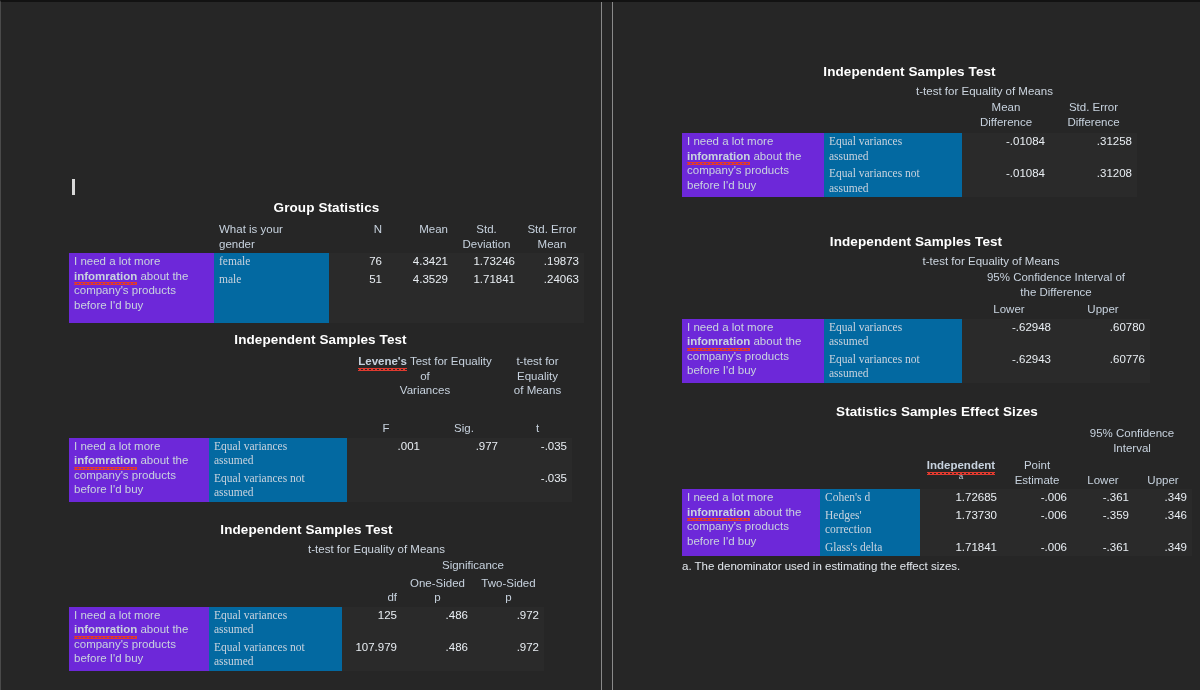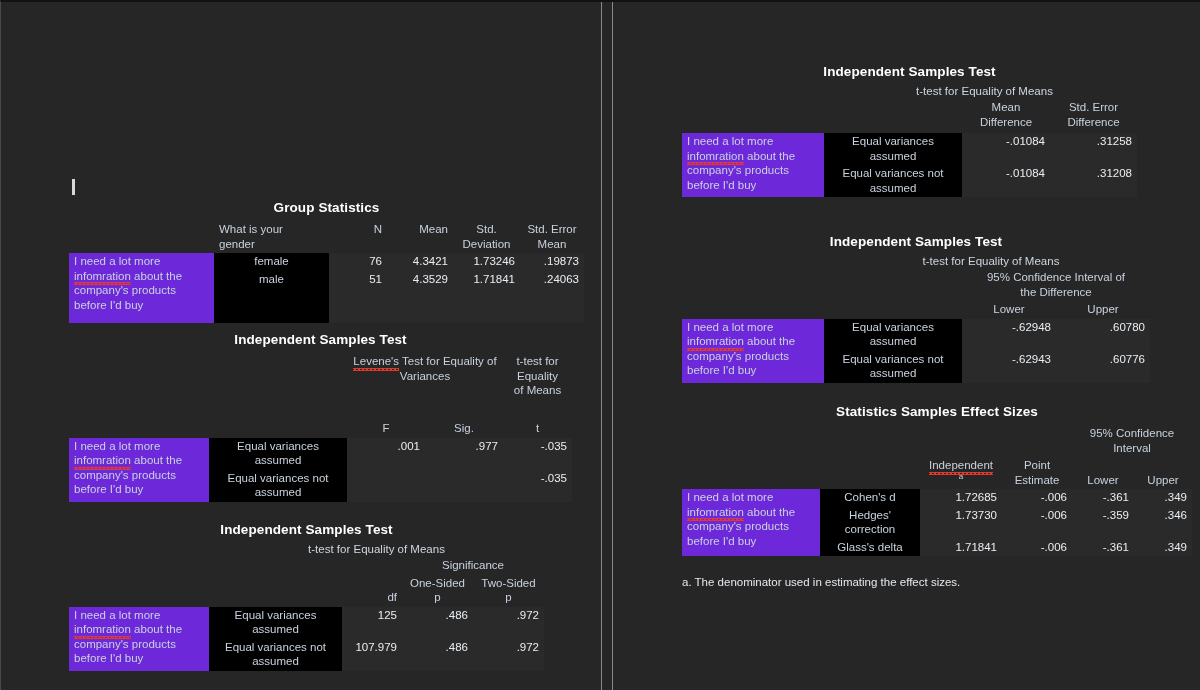--- a/index.html
+++ b/index.html
@@ -81,28 +81,29 @@
   
   .hd            { text-align: center; vertical-align: bottom; color: #c7d2de; }
   .hd-r          { text-align: right;  vertical-align: bottom; color: #c7d2de; }
   .vline-l       { border-left: 1px solid #7d7d7d; margin-top: 11px; }
   .topline       { border-top: 1px solid #b9b9b9; }
   .botline       { border-bottom: 1px solid #b9b9b9; }
   .rowsep        { border-top: 1px solid #8c8c8c; }
 
   
   .stub  { background: #6d28d9; color: #c9d3de; text-align: left; }
-  .stub2 { background: #000000; color: #c9d3de; text-align: center; }
+  .stub2 { background: #0369a1; color: #c9d3de; text-align: left; font-family: Liberation Serif, serif; }
   .val   { background: #2a2a2a; text-align: right; color: #e9eef3; }
   .blank { background: #2a2a2a; }
 
   
   .sq {
     position: relative;
     display: inline-block;
+    font-weight: bold;
   }
   .sq::after {
     content: "";
     position: absolute;
     left: 0; right: 0; bottom: -2px;
     height: 3px;
     background-image:
       linear-gradient(135deg, transparent 42%, #e03a2f 42%, #e03a2f 58%, transparent 58%),
       linear-gradient(45deg,  transparent 42%, #e03a2f 42%, #e03a2f 58%, transparent 58%);
     background-size: 4px 3px;
@@ -114,21 +115,21 @@
     text-align: center;
     font-size: 8px;
     line-height: 8px;
     color: #c7d2de;
   }
 
   .footnotes {
     font-size: 11.5px;
     line-height: 15px;
     color: #e3e8ee;
-    margin-top: 18px;
+    margin-top: 2px;
   }
   .footnotes div { white-space: nowrap; }
 </style>
 </head>
 <body>
 
 <div id="root">
 
   <div class="divider"></div>
 

